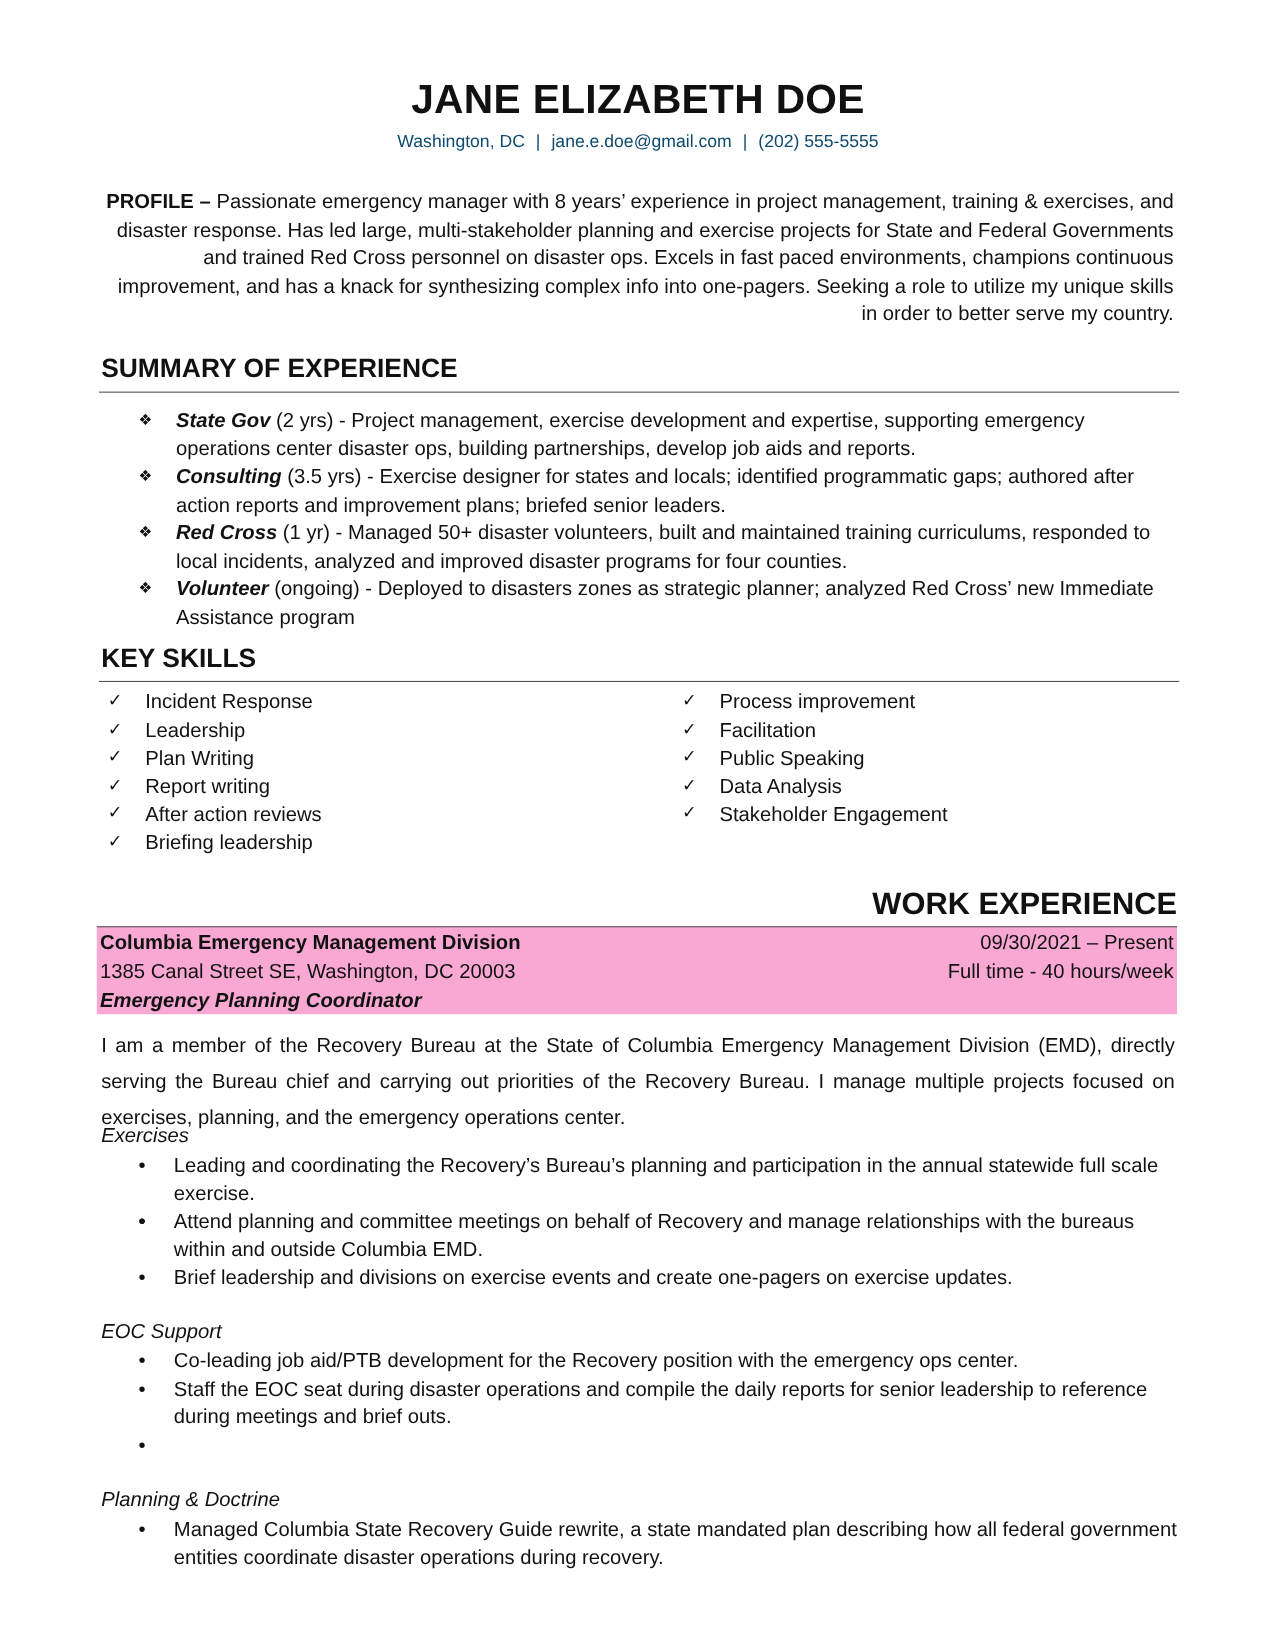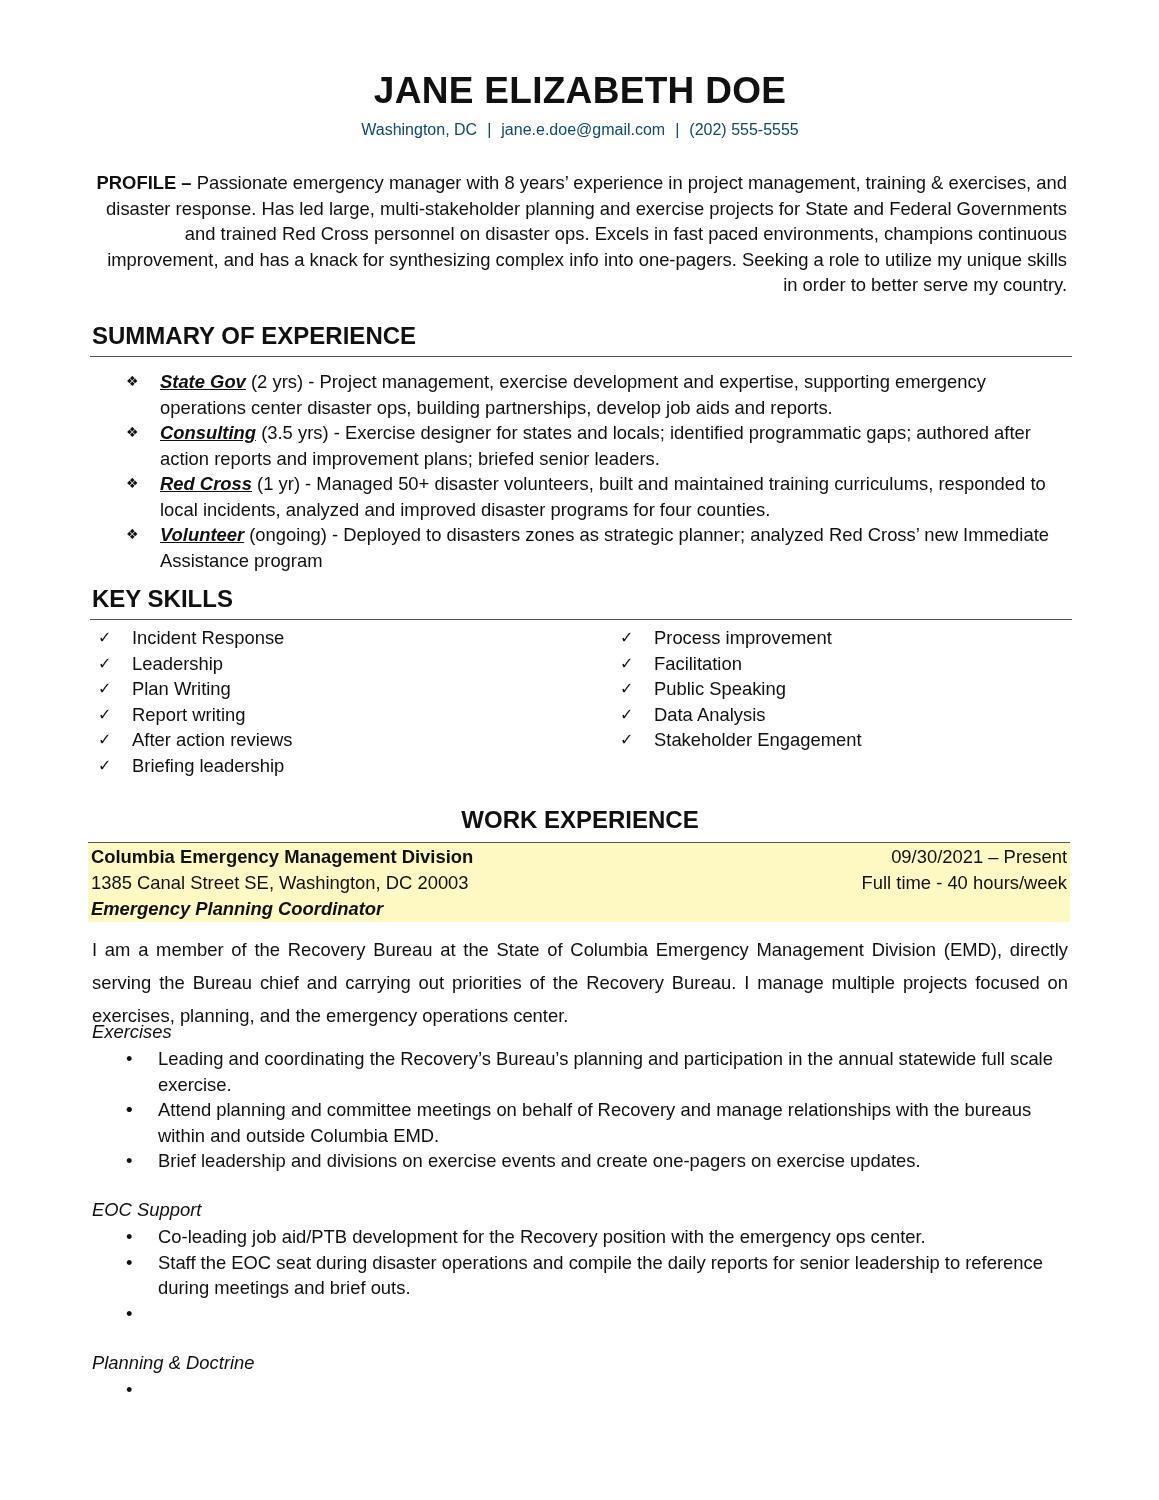--- a/index.html
+++ b/index.html
@@ -23,29 +23,29 @@
     font-size: 18.4px; line-height: 25.5px; text-align: right;
   }
   .profile b { font-weight: bold; }
   .section-title {
     position: absolute; left: 2px; font-size: 24px; font-weight: bold;
   }
   .rule { position: absolute; left: 0; width: 982px; height: 0; border-top: 1.5px solid #555; }
   .summary-list { position: absolute; left: 36px; width: 940px; top: 369px; list-style: none; margin: 0; padding: 0; }
   .summary-list li { position: relative; padding-left: 34px; font-size: 18.4px; line-height: 25.5px; }
   .summary-list .bullet { position: absolute; left: 0; top: 0; font-size: 14px; }
-  .summary-list .term { font-weight: bold; font-style: italic; text-decoration: underline; }
+  .summary-list .term { font-weight: bold; font-style: italic; }
   .skills { position: absolute; top: 625px; left: 8px; width: 970px; }
   .skills .col { position: absolute; top: 0; list-style: none; margin: 0; padding: 0; }
   .skills .col li { position: relative; padding-left: 34px; font-size: 18.4px; line-height: 25.5px; }
   .skills .col .check { position: absolute; left: 0; top: 0; font-size: 16px; }
-  .work-title { position: absolute; left: 0; width: 980px; top: 806px; text-align: center; font-size: 24px; font-weight: bold; }
+  .work-title { position: absolute; left: 0; width: 980px; top: 806px; text-align: right; font-size: 28px; font-weight: bold; }
   .job-box {
     position: absolute; left: -2px; width: 982px; top: 842px; height: 79px;
-    background: #fef9c3; border-top: 1.5px solid #555;
+    background: #f9a8d4; border-top: 1.5px solid #555;
   }
   .job-box .row { position: absolute; left: 3px; right: 3px; font-size: 18.4px; }
   .job-box .l { position: absolute; left: 0; white-space: nowrap; }
   .job-box .r { position: absolute; right: 0; white-space: nowrap; }
   .job-desc { position: absolute; left: 2px; width: 976px; top: 933px; font-size: 18.4px; line-height: 33px; text-align: justify; }
   .cat { position: absolute; left: 2px; font-size: 18.4px; font-style: italic; }
   .duties { position: absolute; left: 34px; width: 946px; list-style: none; margin: 0; padding: 0; }
   .duties li { position: relative; padding-left: 34px; font-size: 18.4px; line-height: 25.5px; }
   .duties .dot { position: absolute; left: 2px; top: 0; }
 </style>
@@ -131,16 +131,16 @@
 
   <div class="cat" style="top:1199px">EOC Support</div>
   <ul class="duties" style="top:1224px">
     <li><span class="dot">•</span><span>Co-leading job aid/PTB development for the Recovery position with the emergency ops center.</span></li>
     <li><span class="dot">•</span><span>Staff the EOC seat during disaster operations and compile the daily reports for senior leadership to reference during meetings and brief outs.</span></li>
     <li><span class="dot">•</span></li>
   </ul>
 
   <div class="cat" style="top:1352px">Planning &amp; Doctrine</div>
   <ul class="duties" style="top:1377px">
-    <li><span class="dot">•</span></li>
+    <li><span class="dot">•</span><span>Managed Columbia State Recovery Guide rewrite, a state mandated plan describing how all federal government entities coordinate disaster operations during recovery.</span></li>
   </ul>
 
 </div>
 
 </body></html>

